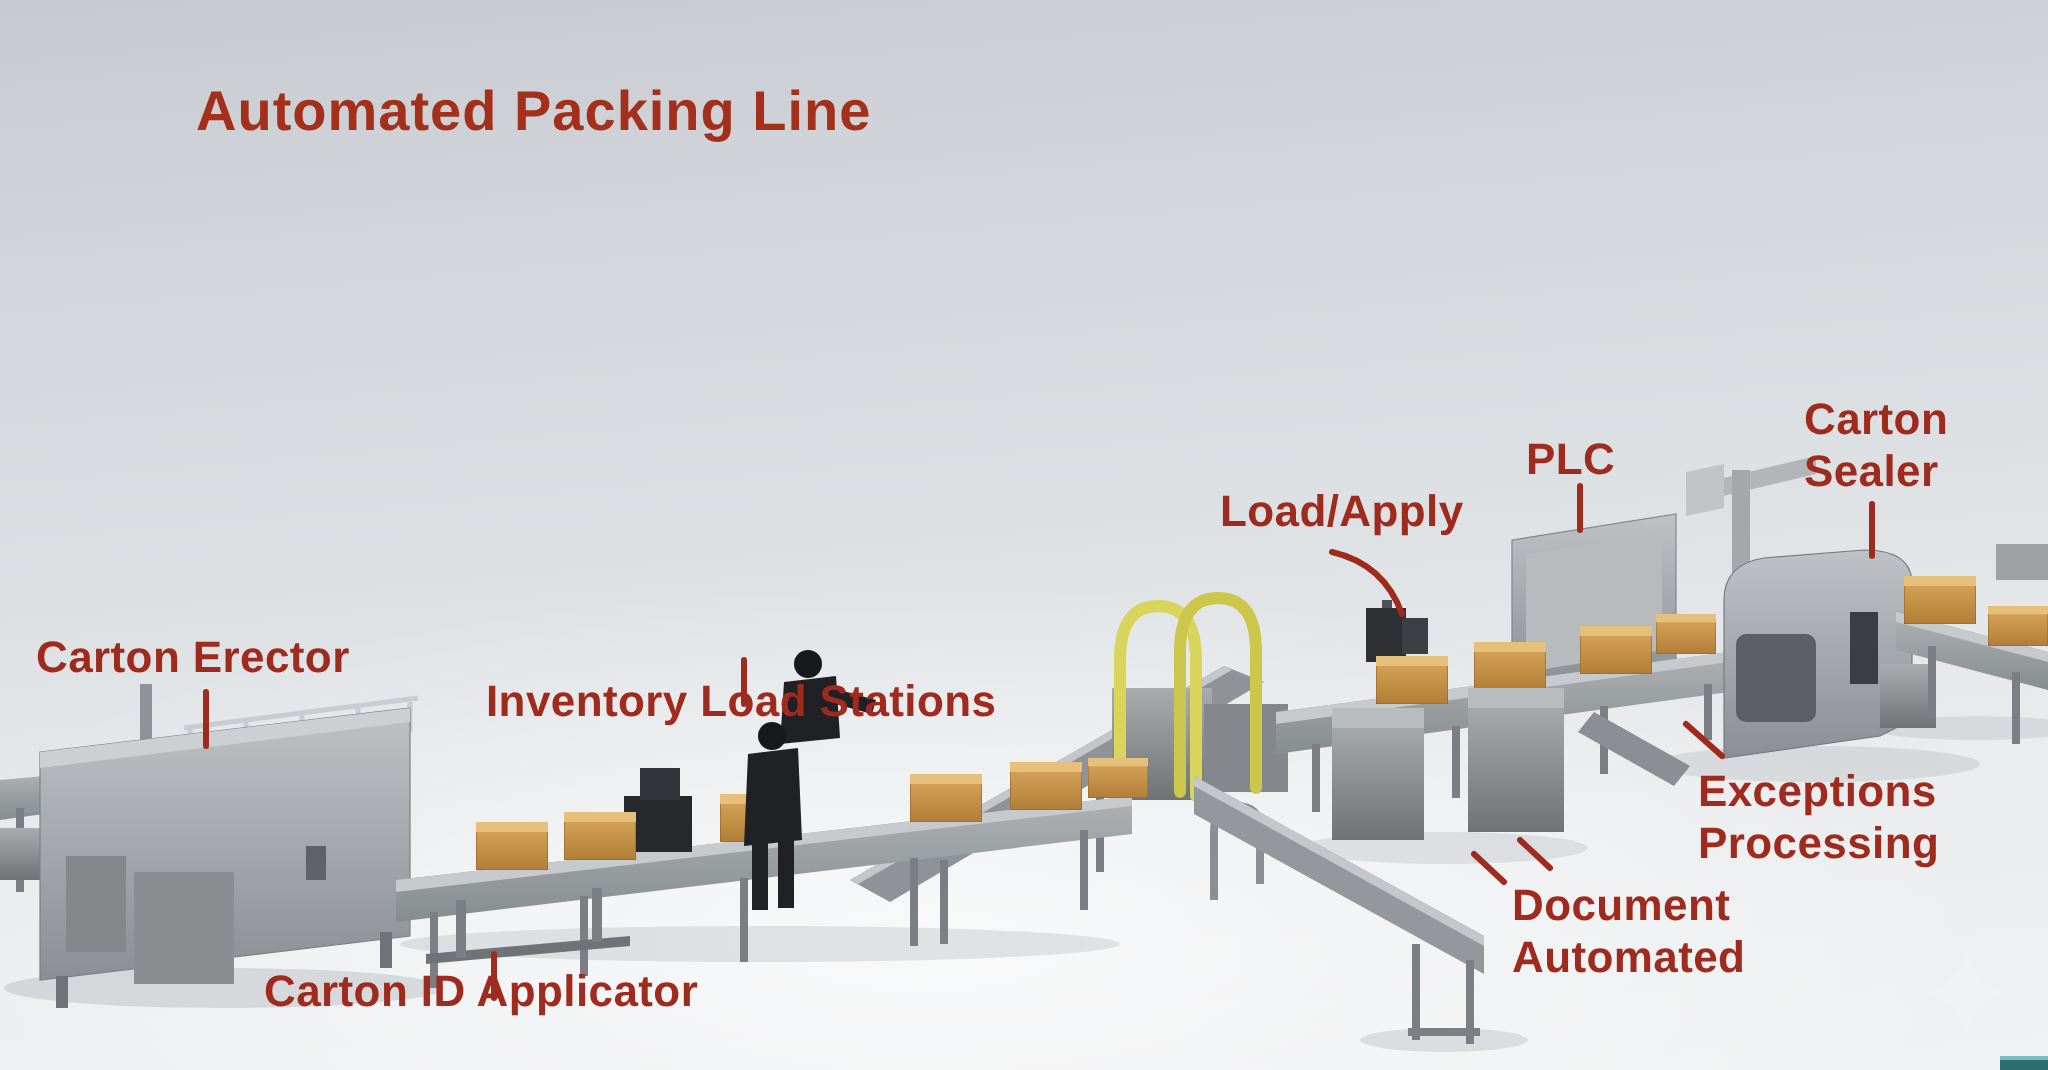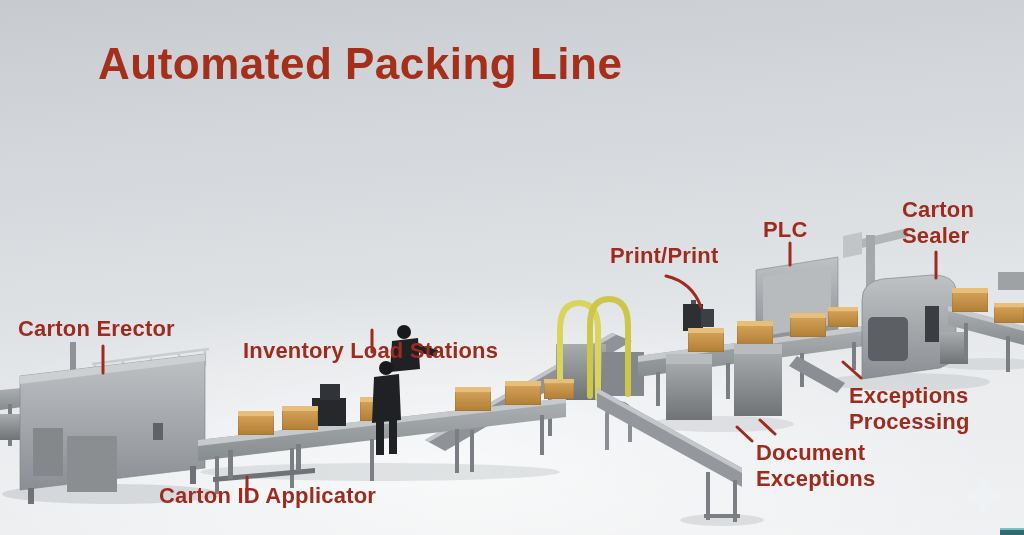--- a/index.html
+++ b/index.html
@@ -6,29 +6,29 @@
   #canvas{
     position:relative;width:1024px;height:535px;overflow:hidden;
     font-family:"Liberation Sans",sans-serif;
     background:
       radial-gradient(ellipse 900px 300px at 45% 88%, rgba(255,255,255,.65), rgba(255,255,255,0) 60%),
       linear-gradient(175deg,#c7cbd0 0%,#d2d5d9 22%,#dde0e3 48%,#eaecee 75%,#f0f1f2 100%);
   }
   #scene{position:absolute;left:0;top:0;}
   .title{
     position:absolute;left:98px;top:42px;
-    font-weight:bold;font-size:44px;line-height:1;letter-spacing:.5px;
+    font-weight:bold;font-size:28px;line-height:1;letter-spacing:.5px;
     color:#A4301B;
   }
   .label{
     position:absolute;font-weight:bold;font-size:22px;line-height:1.18;
     color:#9E2B1E;white-space:pre-line;letter-spacing:.2px;
   }
   #lbl-carton-erector{left:8px;top:316px;margin-left:10px;}
-  #lbl-carton-id-applicator{left:132px;top:483px;margin-left:27px;}
+  #lbl-carton-id-applicator{left:132px;top:483px;}
   #lbl-inventory-load-stations{left:243px;top:295px;margin-top:43px;}
   #lbl-print-apply{left:610px;top:243px;}
   #lbl-plc{left:763px;top:217px;}
   #lbl-carton-sealer{left:902px;top:197px;}
   #lbl-exceptions-processing{left:849px;top:383px;}
   #lbl-document-insertion{left:756px;top:440px;}
   #corner-bar{
     position:absolute;left:1000px;top:528px;width:24px;height:7px;
     background:#2e6b70;border-top:2px solid #79bec2;box-sizing:border-box;
   }
@@ -225,23 +225,23 @@
     </g>
 
     <path opacity="0.92" fill="#eff2f4" d="M983,474 C986.5,488 991,492.5 1004,496.5 C991,500.5 986.5,505 983,519.5 C979.5,505 975,500.5 962,496.5 C975,492.5 979.5,488 983,474 Z"></path>
   </svg>
 
   <div class="title">Automated Packing Line</div>
 
   <div class="label" id="lbl-carton-erector">Carton Erector</div>
   <div class="label" id="lbl-carton-id-applicator">Carton ID Applicator</div>
   <div class="label" id="lbl-inventory-load-stations">Inventory Load Stations</div>
-  <div class="label" id="lbl-print-apply">Print/Print</div>
+  <div class="label" id="lbl-print-apply">Load/Apply</div>
   <div class="label" id="lbl-plc">PLC</div>
   <div class="label" id="lbl-carton-sealer">Carton
 Sealer</div>
   <div class="label" id="lbl-exceptions-processing">Exceptions
 Processing</div>
   <div class="label" id="lbl-document-insertion">Document
-Exceptions</div>
+Automated</div>
 
   <div id="corner-bar"></div>
 </div>
 
 </body></html>

